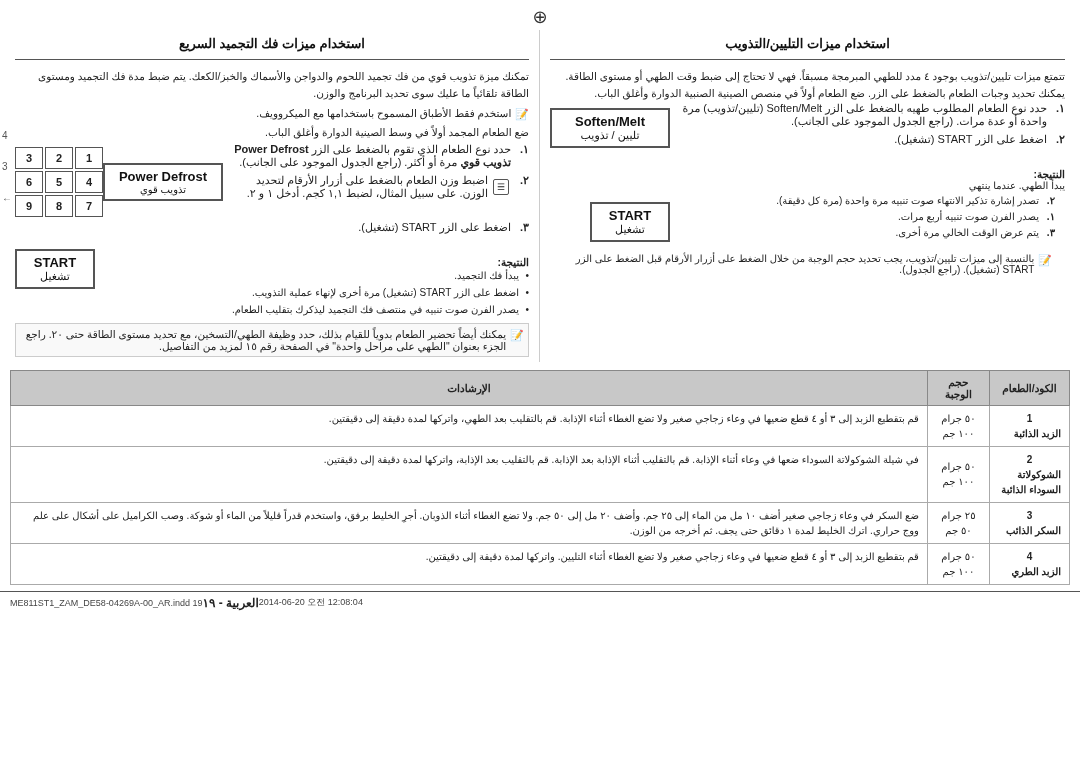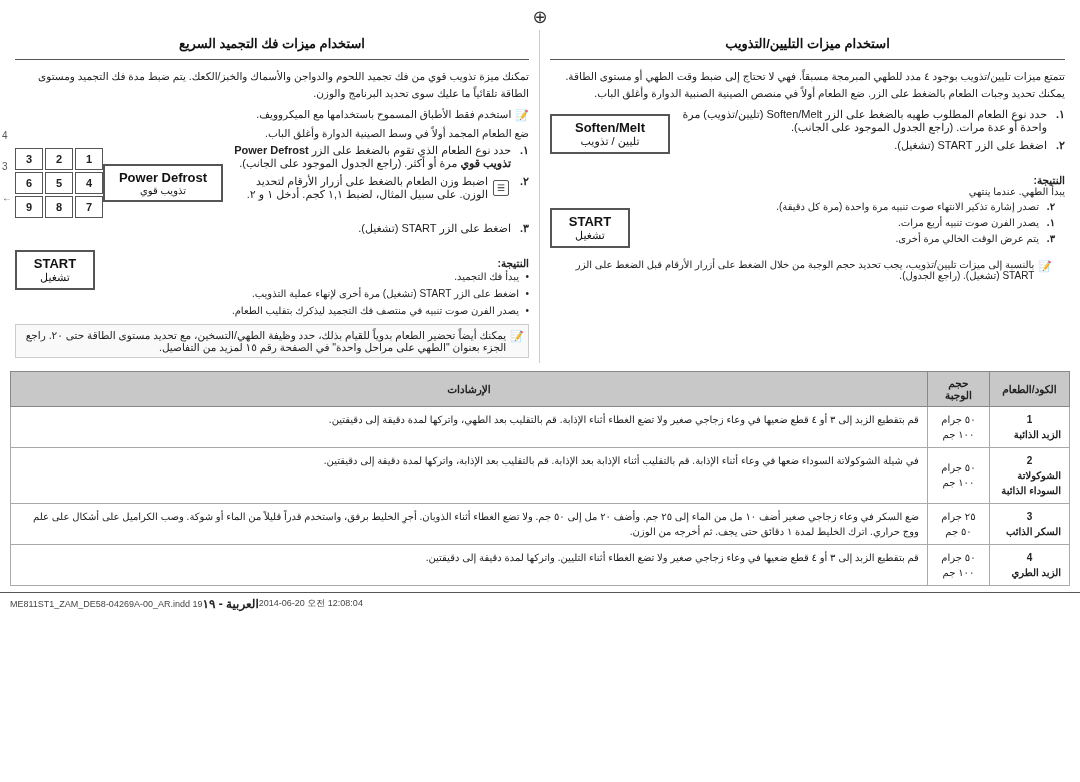--- a/index.html
+++ b/index.html
@@ -59,21 +59,20 @@
       text-align: center;
       padding: 6px 0 8px 0;
       color: #111;
       border-bottom: 1px solid #555;
       margin-bottom: 8px;
     }
 
     .section-text {
       font-size: 10.5px;
       line-height: 1.6;
-      margin-bottom: 6px;
       text-align: right;
       direction: rtl;
     }
 
     .note-box {
       display: flex;
       align-items: flex-start;
       gap: 4px;
       margin: 5px 0;
       font-size: 10.5px;
@@ -497,21 +496,21 @@
             <div style="font-size:10px; margin-bottom:2px;">يبدأ الطهي. عندما ينتهي</div>
             <ul class="sub-result-items">
               <li data-num="٢">تصدر إشارة تذكير الانتهاء صوت تنبيه مرة واحدة (مرة كل دقيقة).</li>
               <li data-num="١">يصدر الفرن صوت تنبيه أربع مرات.</li>
               <li data-num="٣">يتم عرض الوقت الخالي مرة أخرى.</li>
             </ul>
           </div>
 
         </div>
 
-        <div style="display:flex; flex-direction:column; align-items:flex-end;">
+        <div style="display:flex; flex-direction:column; align-items:flex-start;">
           <div class="soften-melt-box">
             <div class="soften-melt-label-en">Soften/Melt</div>
             <div class="soften-melt-label-ar">تليين / تذويب</div>
           </div>
           <div style="margin-top:40px;">
             <div class="start-btn-box">
               <div class="start-label-en">START</div>
               <div class="start-label-ar">تشغيل</div>
             </div>
           </div>

